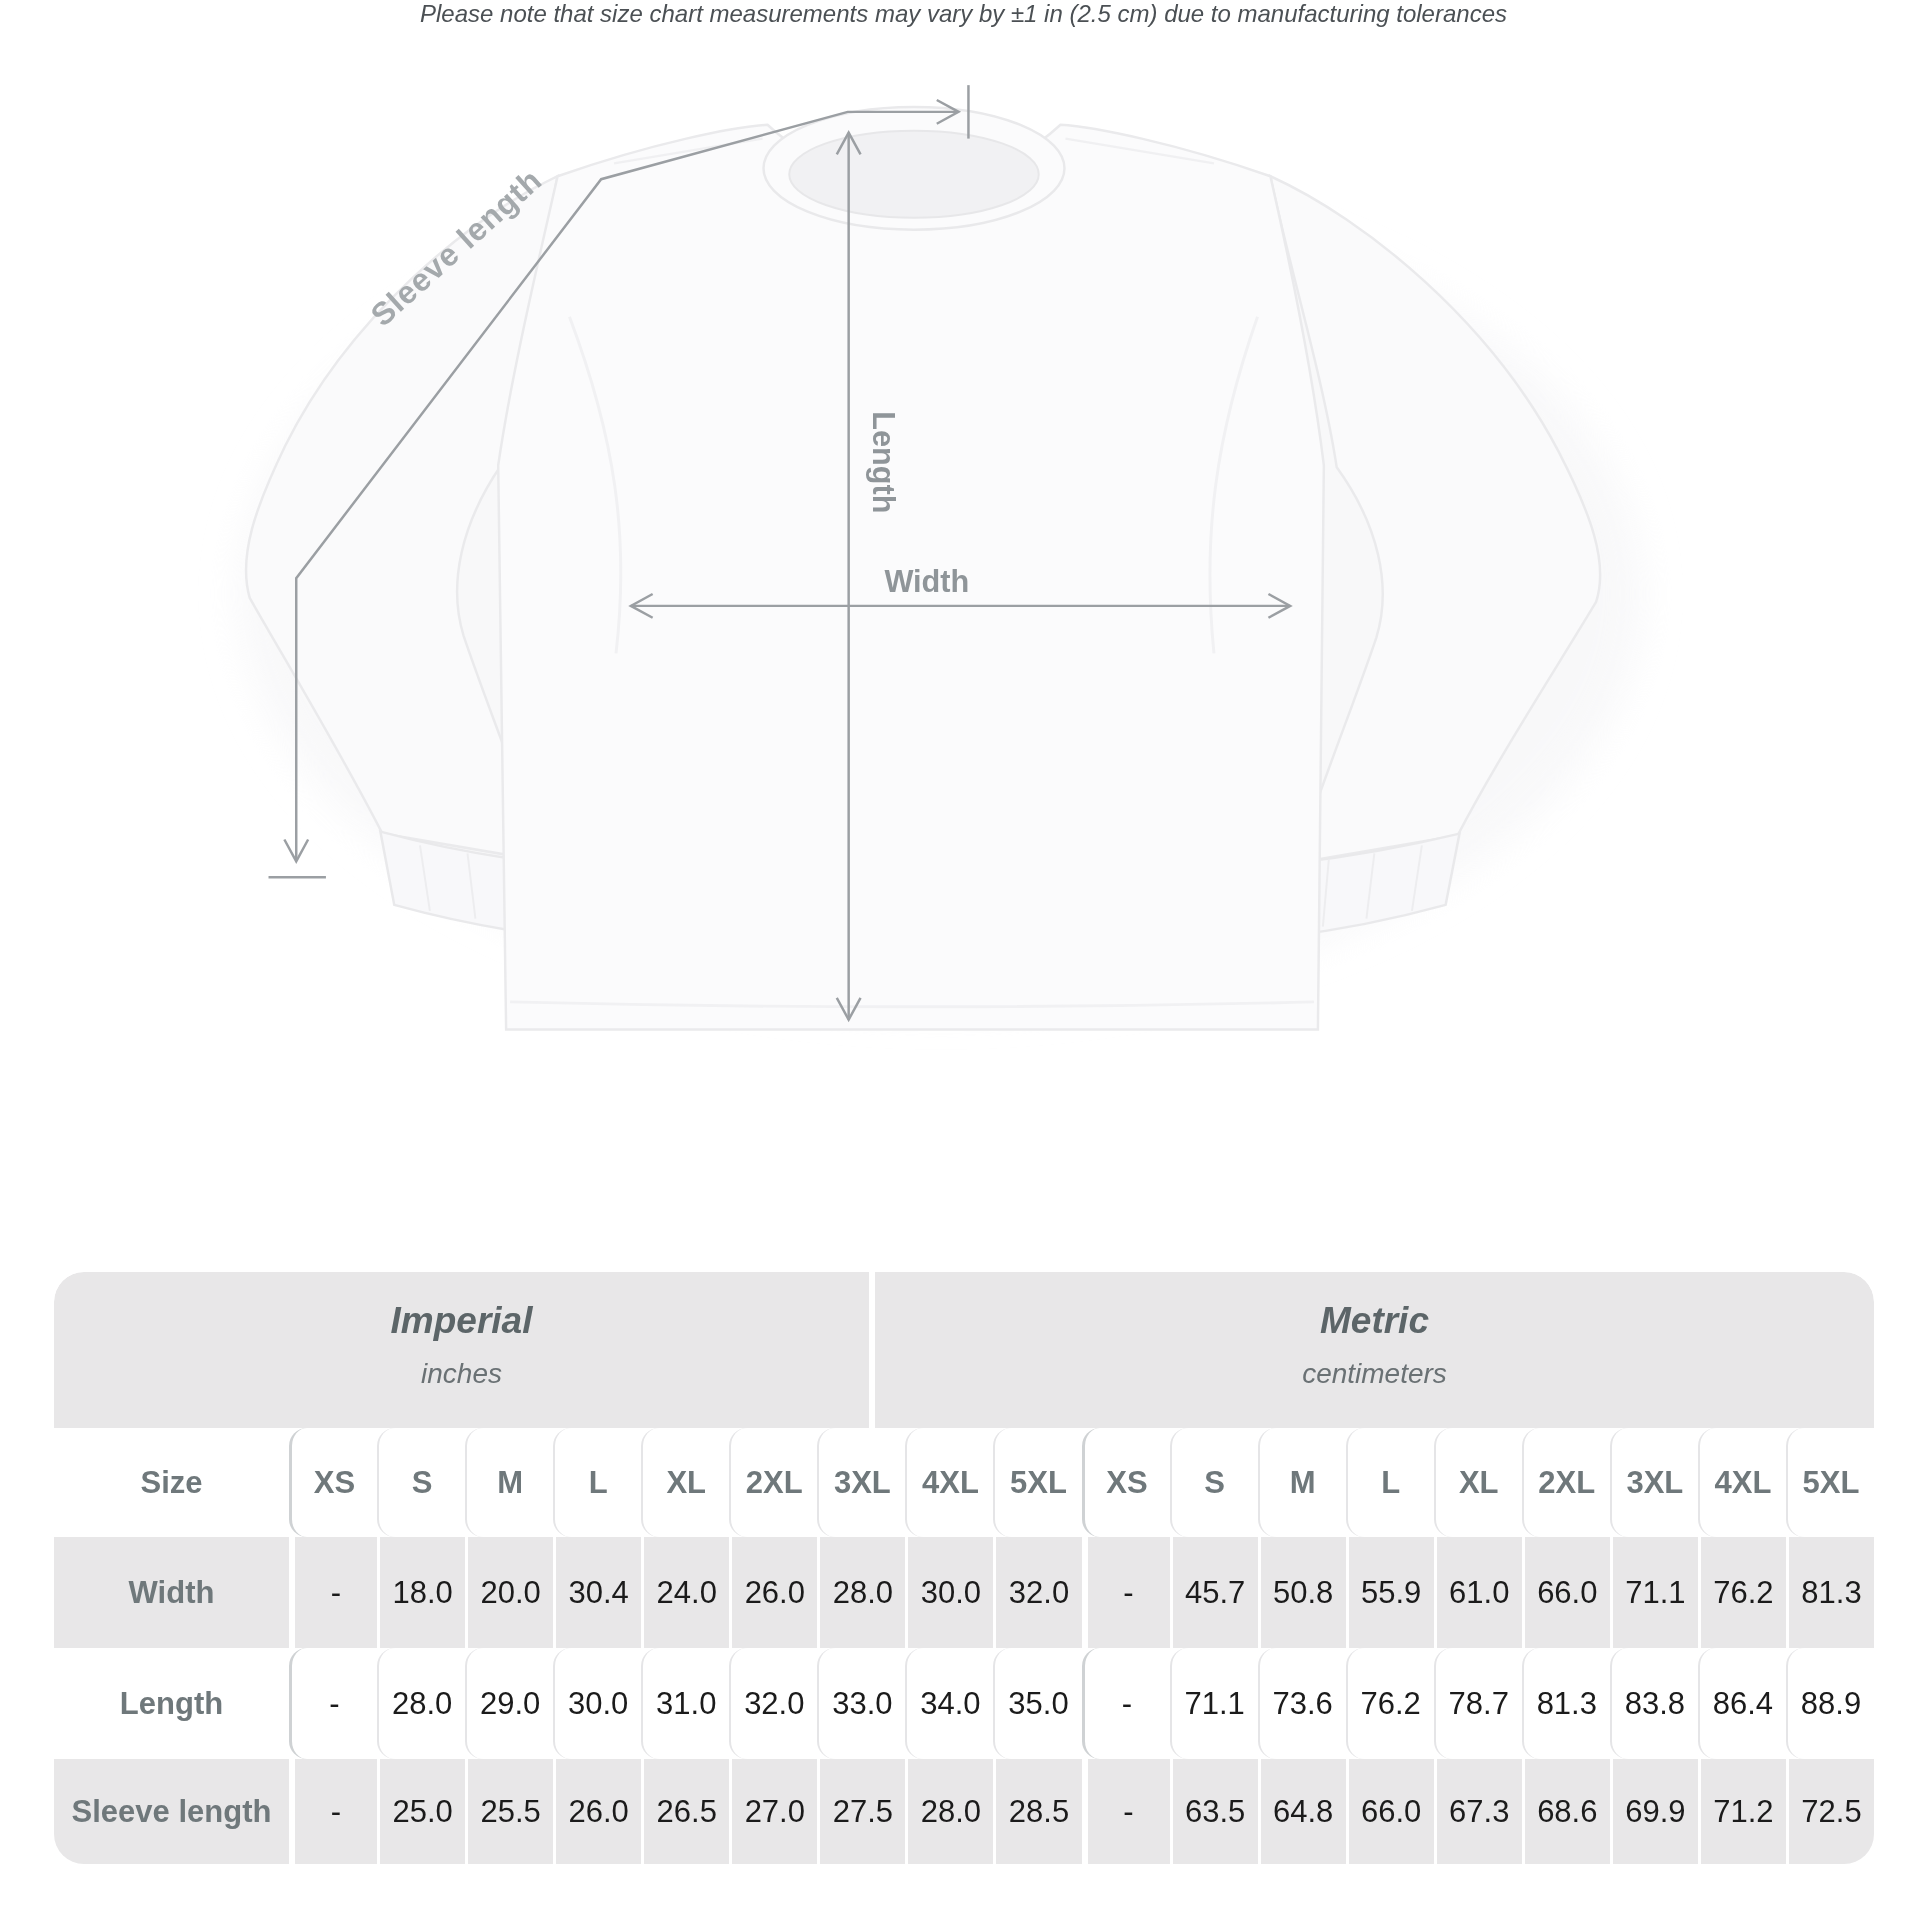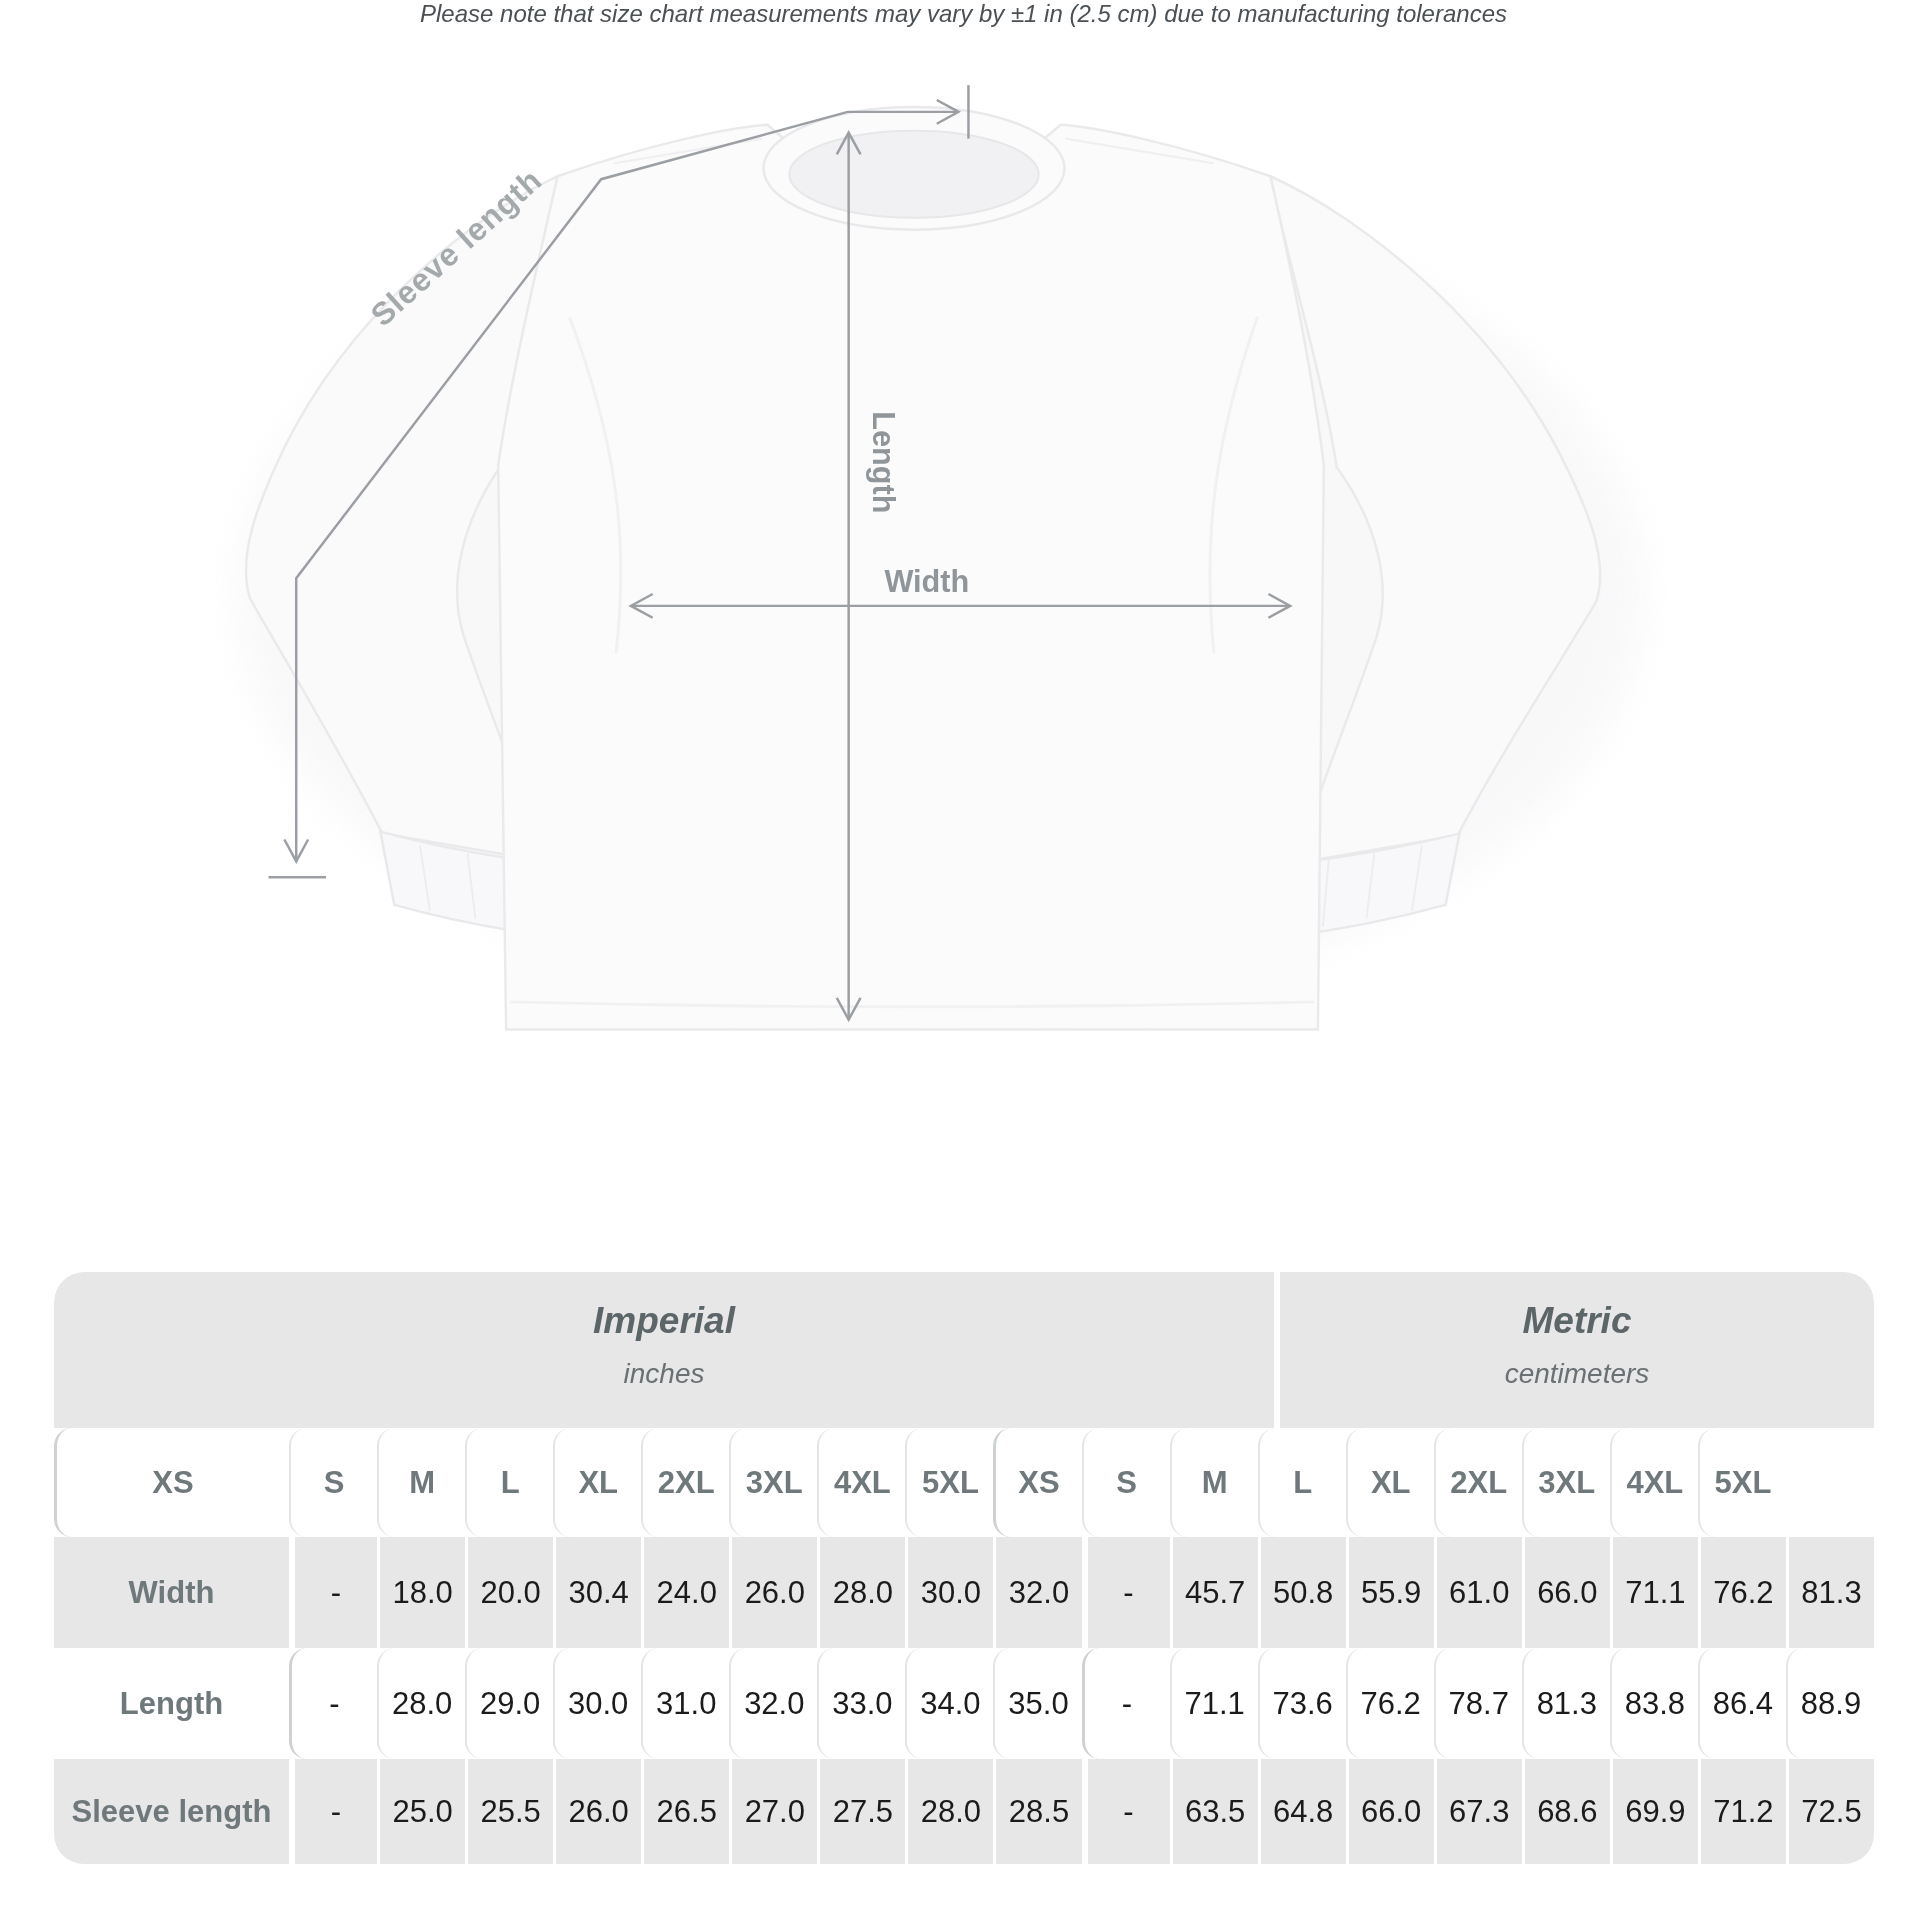--- a/index.html
+++ b/index.html
@@ -28,21 +28,21 @@
   
   .size-table {
     position:absolute; left:54px; top:1272px; width:1820px;
     border-radius:30px; overflow:hidden;
   }
   .band { display:flex; height:156px; background:#fff; }
   .band-block {
     background:#e8e7e8; display:flex; flex-direction:column;
     align-items:center; justify-content:flex-start; padding-top:28px;
   }
-  .band-left  { width:1220px; border-top-left-radius:30px; margin-right:6px; }
+  .band-left  { width:815px; border-top-left-radius:30px; margin-right:6px; }
   .band-right { flex:1; border-top-right-radius:30px; }
   .band-name { font-size:37px; font-weight:bold; font-style:italic; color:#5c6568; }
   .band-unit { font-size:28px; font-style:italic; color:#6a7174; margin-top:16px; }
 
   .trow { display:grid; grid-template-columns:235px repeat(18,1fr); width:100%; }
   .trow .c { display:flex; align-items:center; justify-content:center; }
   .hrow  { height:109px; background:#ffffff; }
   .grow  { height:111px; background:#e8e7e8; }
   .wrow  { height:111px; background:#ffffff; }
   .srow  { height:105px; background:#e8e7e8; }
@@ -125,20 +125,21 @@
         <div class="band-name">Imperial</div>
         <div class="band-unit">inches</div>
       </div>
       <div class="band-block band-right">
         <div class="band-name">Metric</div>
         <div class="band-unit">centimeters</div>
       </div>
     </div>
 
     <div class="trow hrow">
+      <div class="c lab">Size</div>
       <div class="c d first hdr">XS</div>
       <div class="c d hdr">S</div>
       <div class="c d hdr">M</div>
       <div class="c d hdr">L</div>
       <div class="c d hdr">XL</div>
       <div class="c d hdr">2XL</div>
       <div class="c d hdr">3XL</div>
       <div class="c d hdr">4XL</div>
       <div class="c d hdr">5XL</div>
       <div class="c d mid hdr">XS</div>

